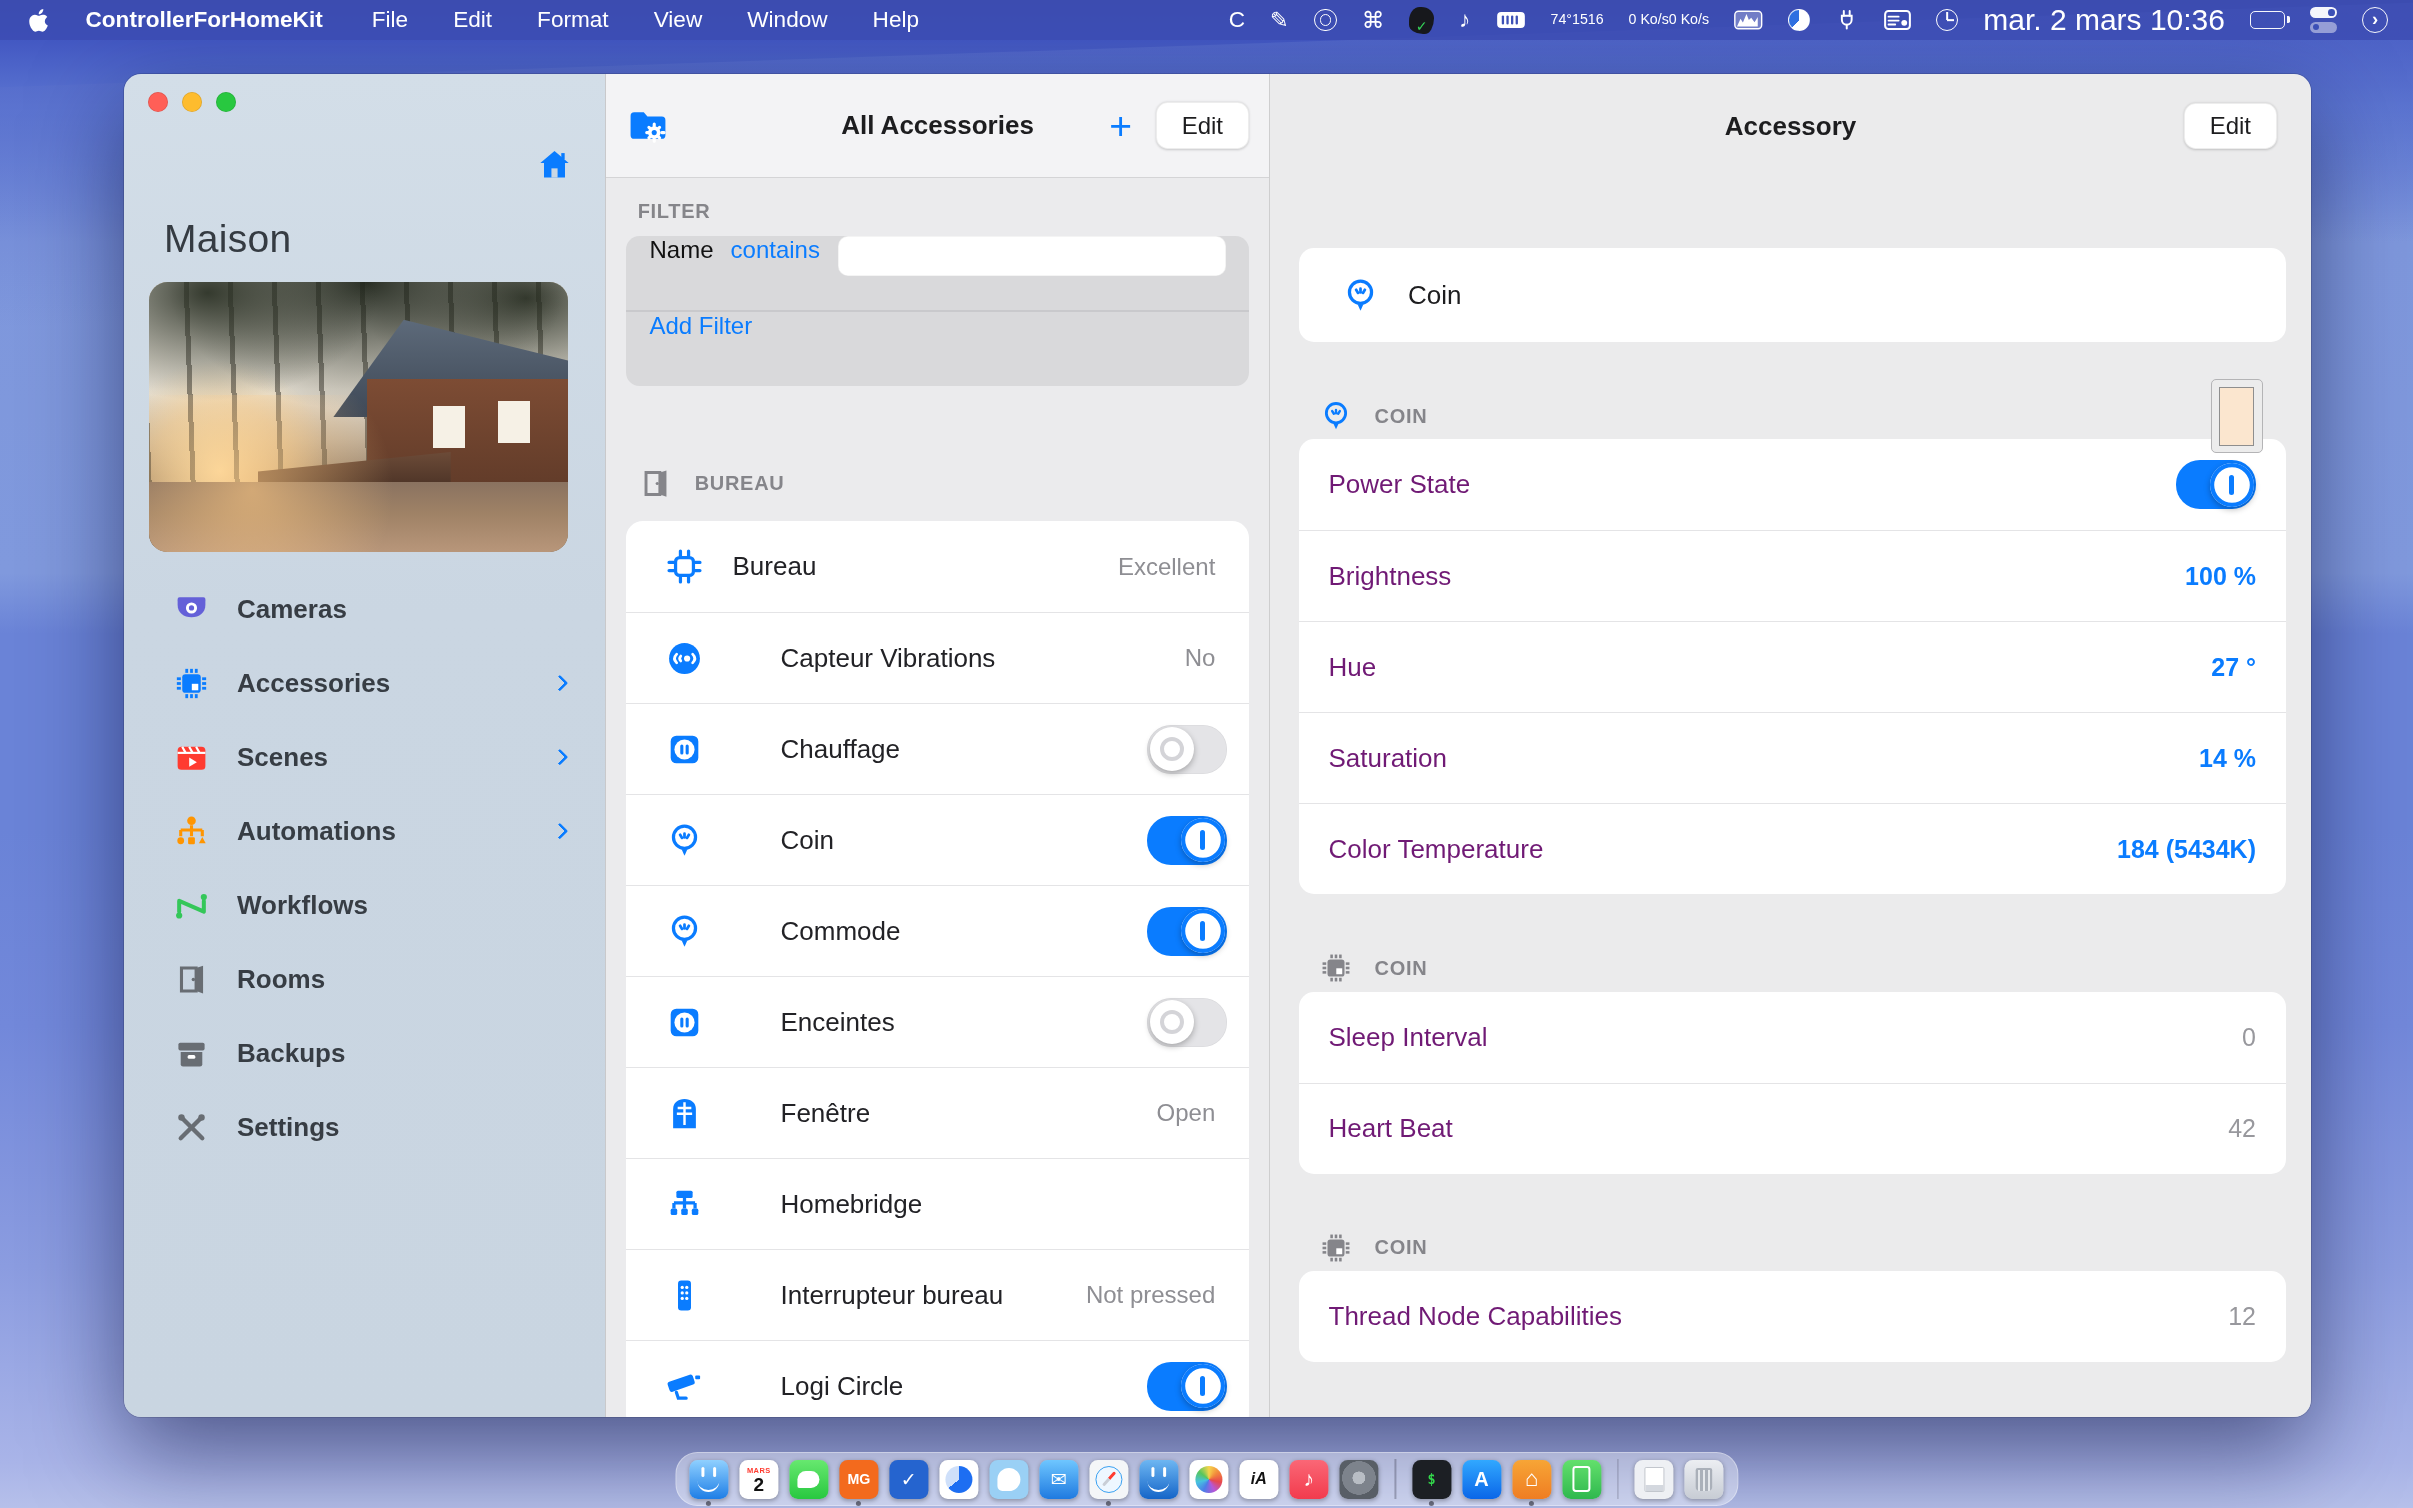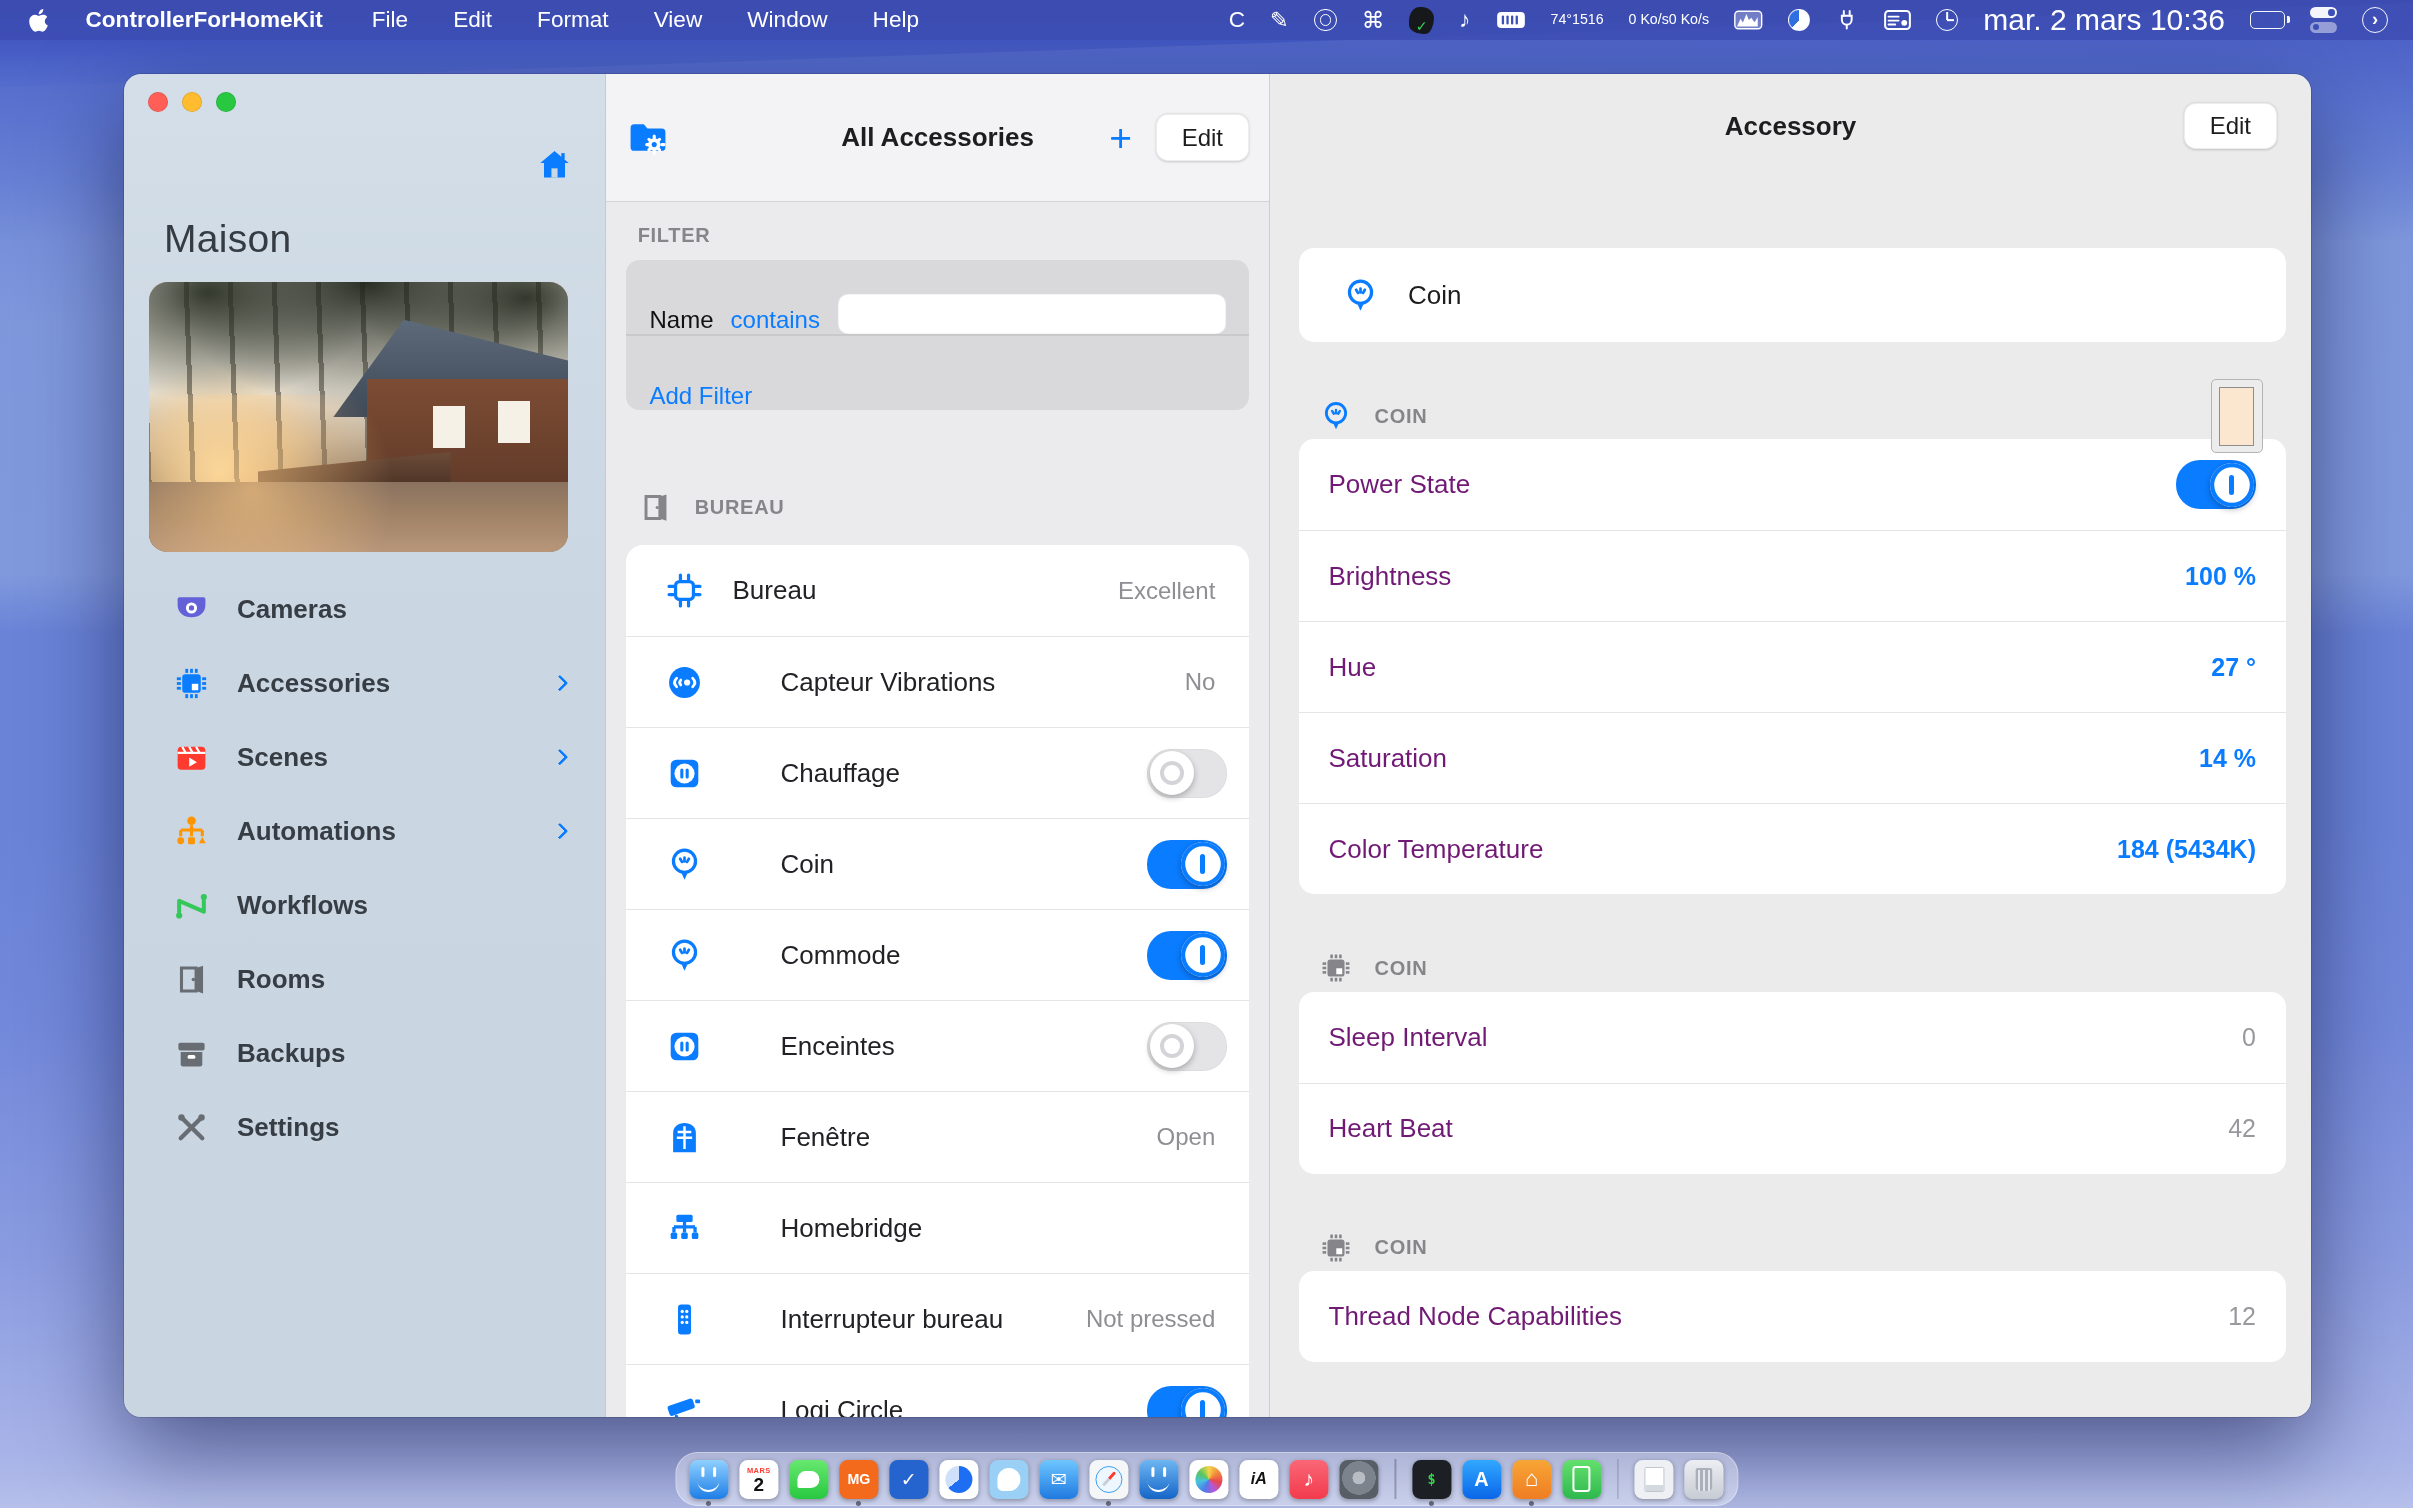--- a/index.html
+++ b/index.html
@@ -104,34 +104,34 @@
   .side-item .icon { width:37px; height:37px; flex:none; }
   .side-item .lbl { margin-left:27px; font-size:26px; font-weight:600; color:#373d44; flex:1; }
   .chevron { width:11.7px; height:11.7px; border-right:3.4px solid #0a7cff; border-top:3.4px solid #0a7cff;
     transform:rotate(45deg); border-radius:1.7px; flex:none; margin-right:5px; }
   .icon { display:inline-flex; }
   .icon svg { width:100%; height:100%; }
 
   
   .listpanel { width:664px; flex:none; background:#ebebed; border-left:0.8px solid rgba(0,0,0,.14);
     display:flex; flex-direction:column; }
-  .lp-header { height:128px; flex:none; background:#f3f3f5; border-bottom:1.7px solid #d4d4d6;
+  .lp-header { height:104px; flex:none; background:#f3f3f5; border-bottom:1.7px solid #d4d4d6;
     display:flex; align-items:center; padding:12px 20px; position:relative; }
   .lp-folder { width:44px; height:44px; color:#0a7cff; }
   .lp-header h2 { position:absolute; left:0; right:0; text-align:center; font-size:26px;
     font-weight:700; color:#1d1d1f; pointer-events:none; }
   .lp-plus { margin-left:auto; color:#0a7cff; font-size:39px; font-weight:400; line-height:1;
     margin-right:23.5px; z-index:2; }
   .btn { background:#fff; border:0.8px solid rgba(0,0,0,.07); border-radius:11.7px;
     font-size:24px; color:#1d1d1f; padding:8.4px 25px; z-index:2;
     box-shadow:0 0.8px 2.5px rgba(0,0,0,.18); font-family:inherit; }
   .lp-body { flex:1; overflow:hidden; padding:0 20px; }
   .filter-label { margin:22px 0 13.4px 11.7px; font-size:20px; font-weight:600; color:#85858a; letter-spacing:0.7px; }
   .filter-card { background:#d9d9db; border-radius:13.4px; overflow:hidden; }
-  .f-row { height:74px; display:flex; align-items:flex-end; padding:0 23.5px; }
+  .f-row { height:74px; display:flex; align-items:flex-start; padding:0 23.5px; }
   .f-name { font-size:24px; color:#111; }
   .f-op { font-size:24px; color:#0a7cff; margin-left:17px; }
   .f-input { flex:1; margin-left:18.4px; height:40px; border:none; border-radius:10px;
     background:#fff; font-size:22.6px; padding:0 13.4px; outline:none; box-shadow:inset 0 0 0 0.8px rgba(0,0,0,.06); }
   .f-div { height:1.7px; background:#c9c9cc; margin:0; }
   .f-add { font-size:24px; color:#0a7cff; }
   .group-header { margin:80px 0 20px 11.7px; display:flex; align-items:center; }
   .group-header .icon { width:35px; height:35px; color:#85858a; }
   .g-label { margin-left:22px; font-size:20px; font-weight:600; color:#85858a; letter-spacing:0.7px; }
   .acc-card { background:#fff; border-radius:17px; overflow:hidden; }

